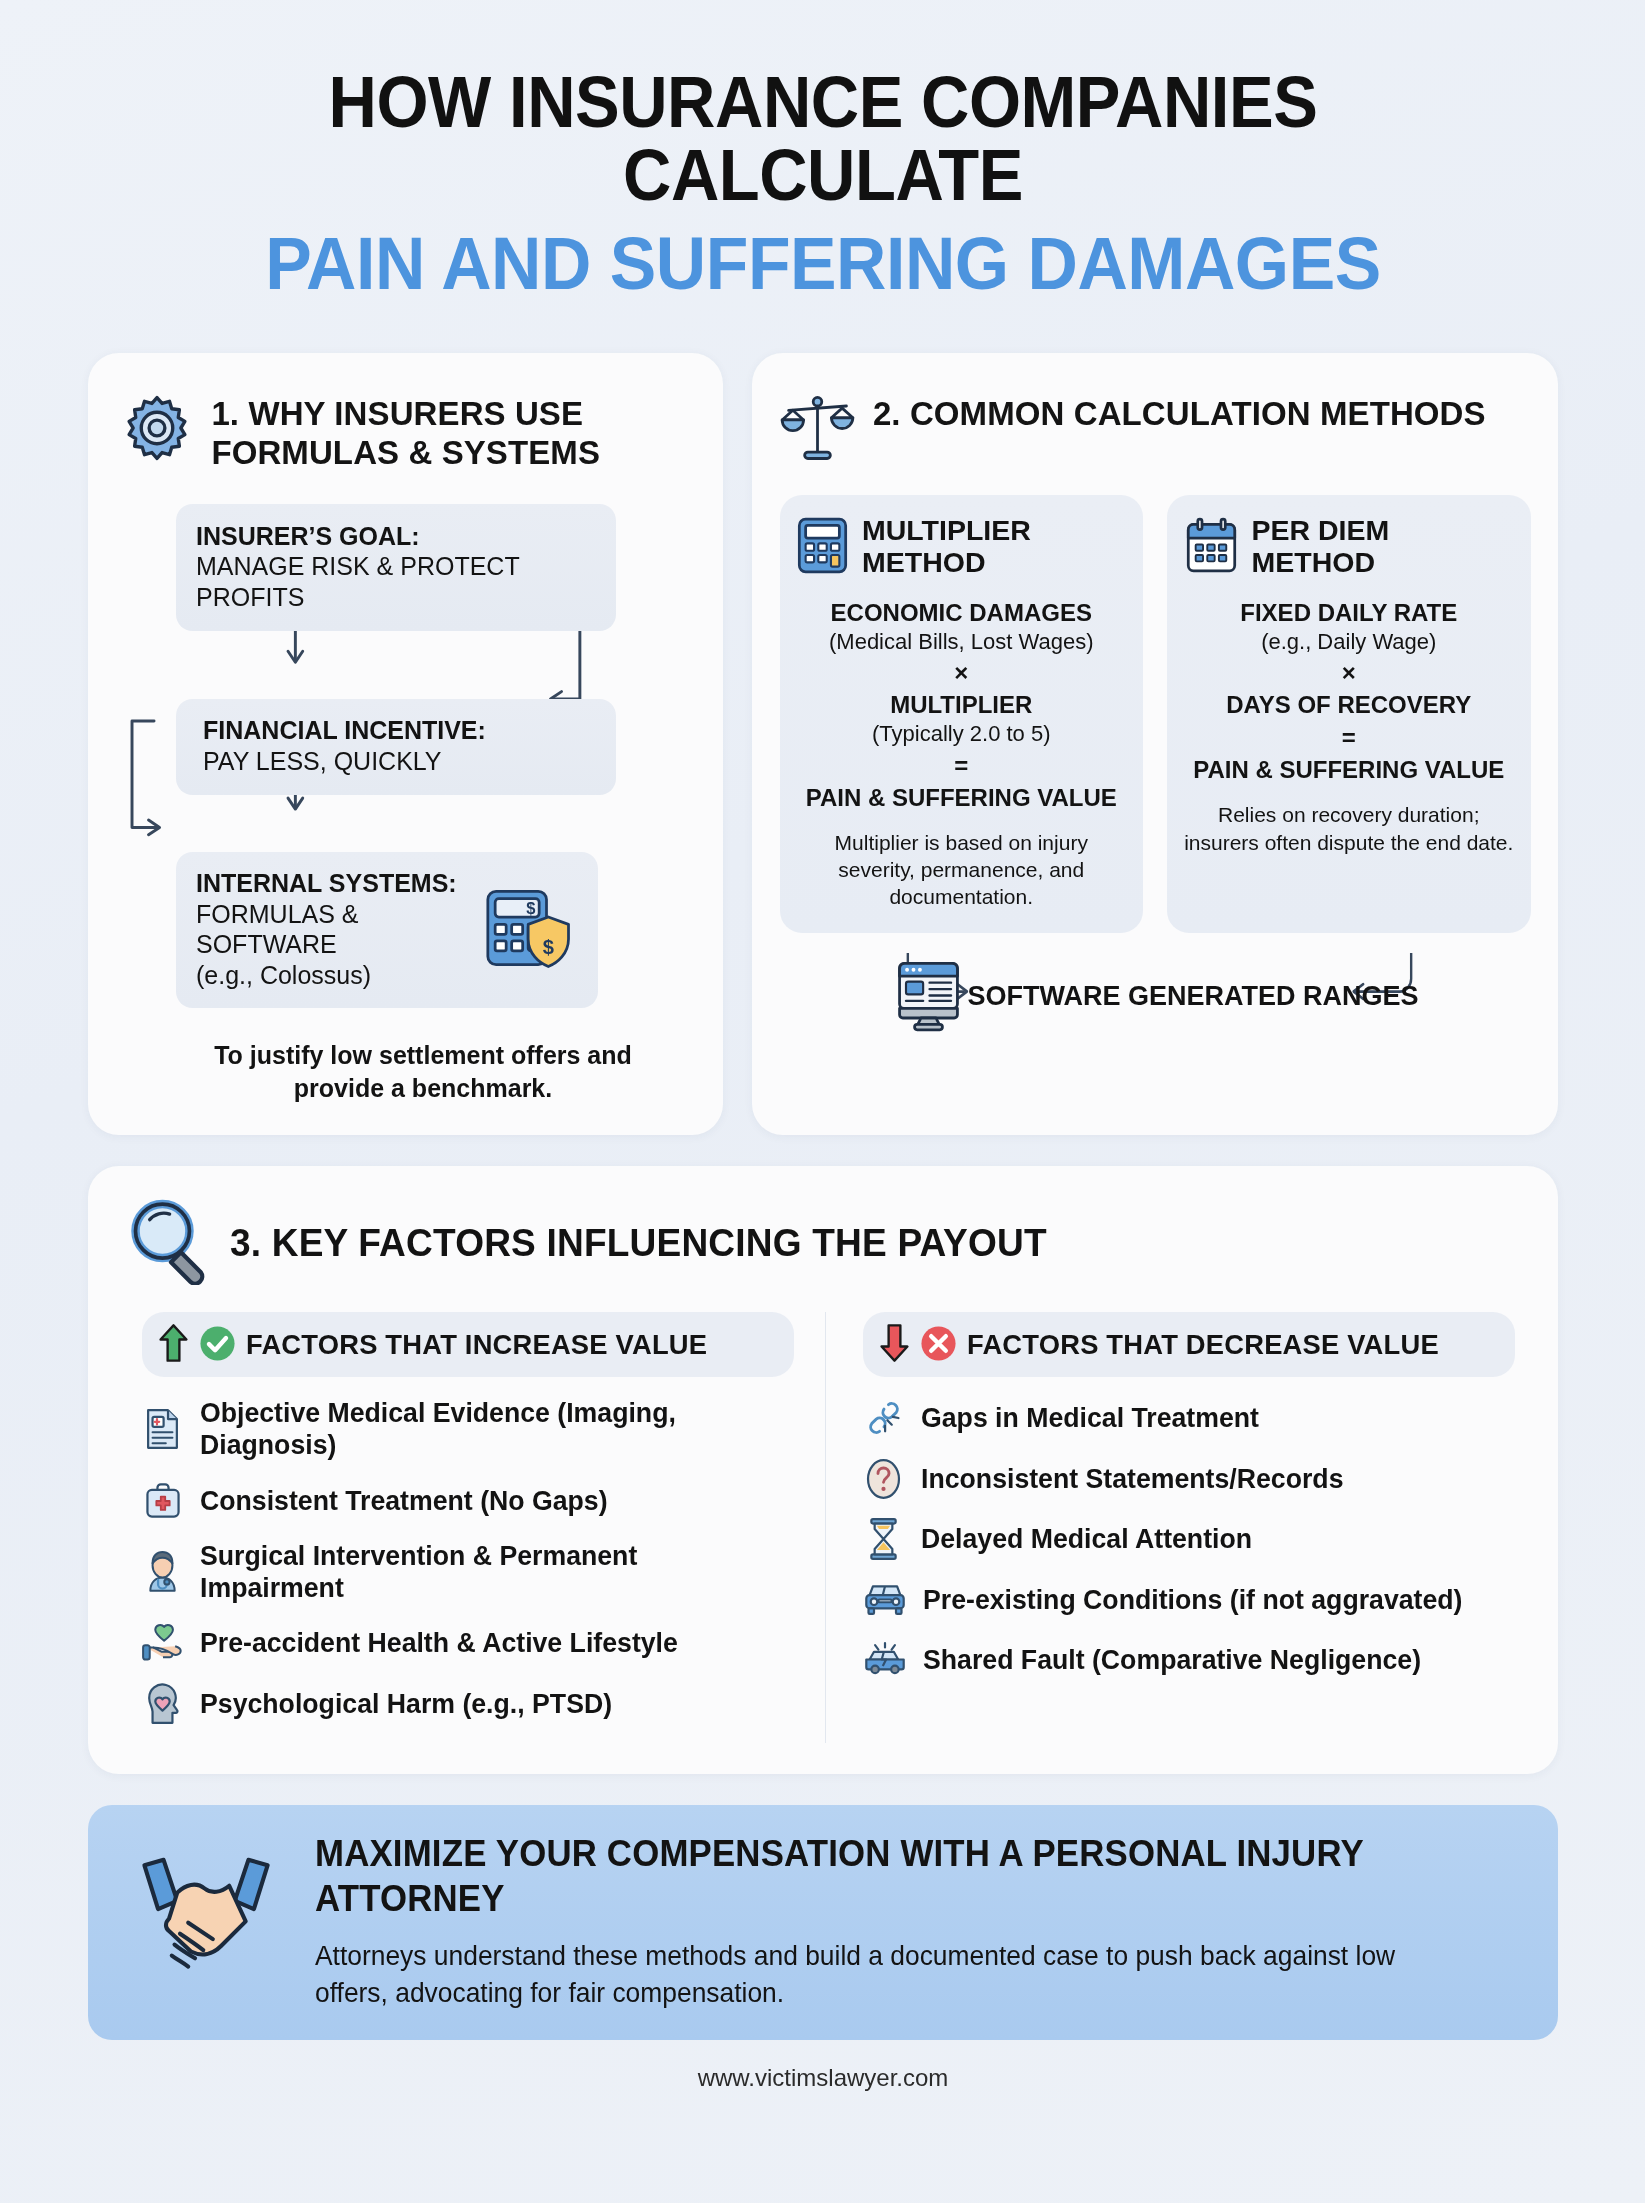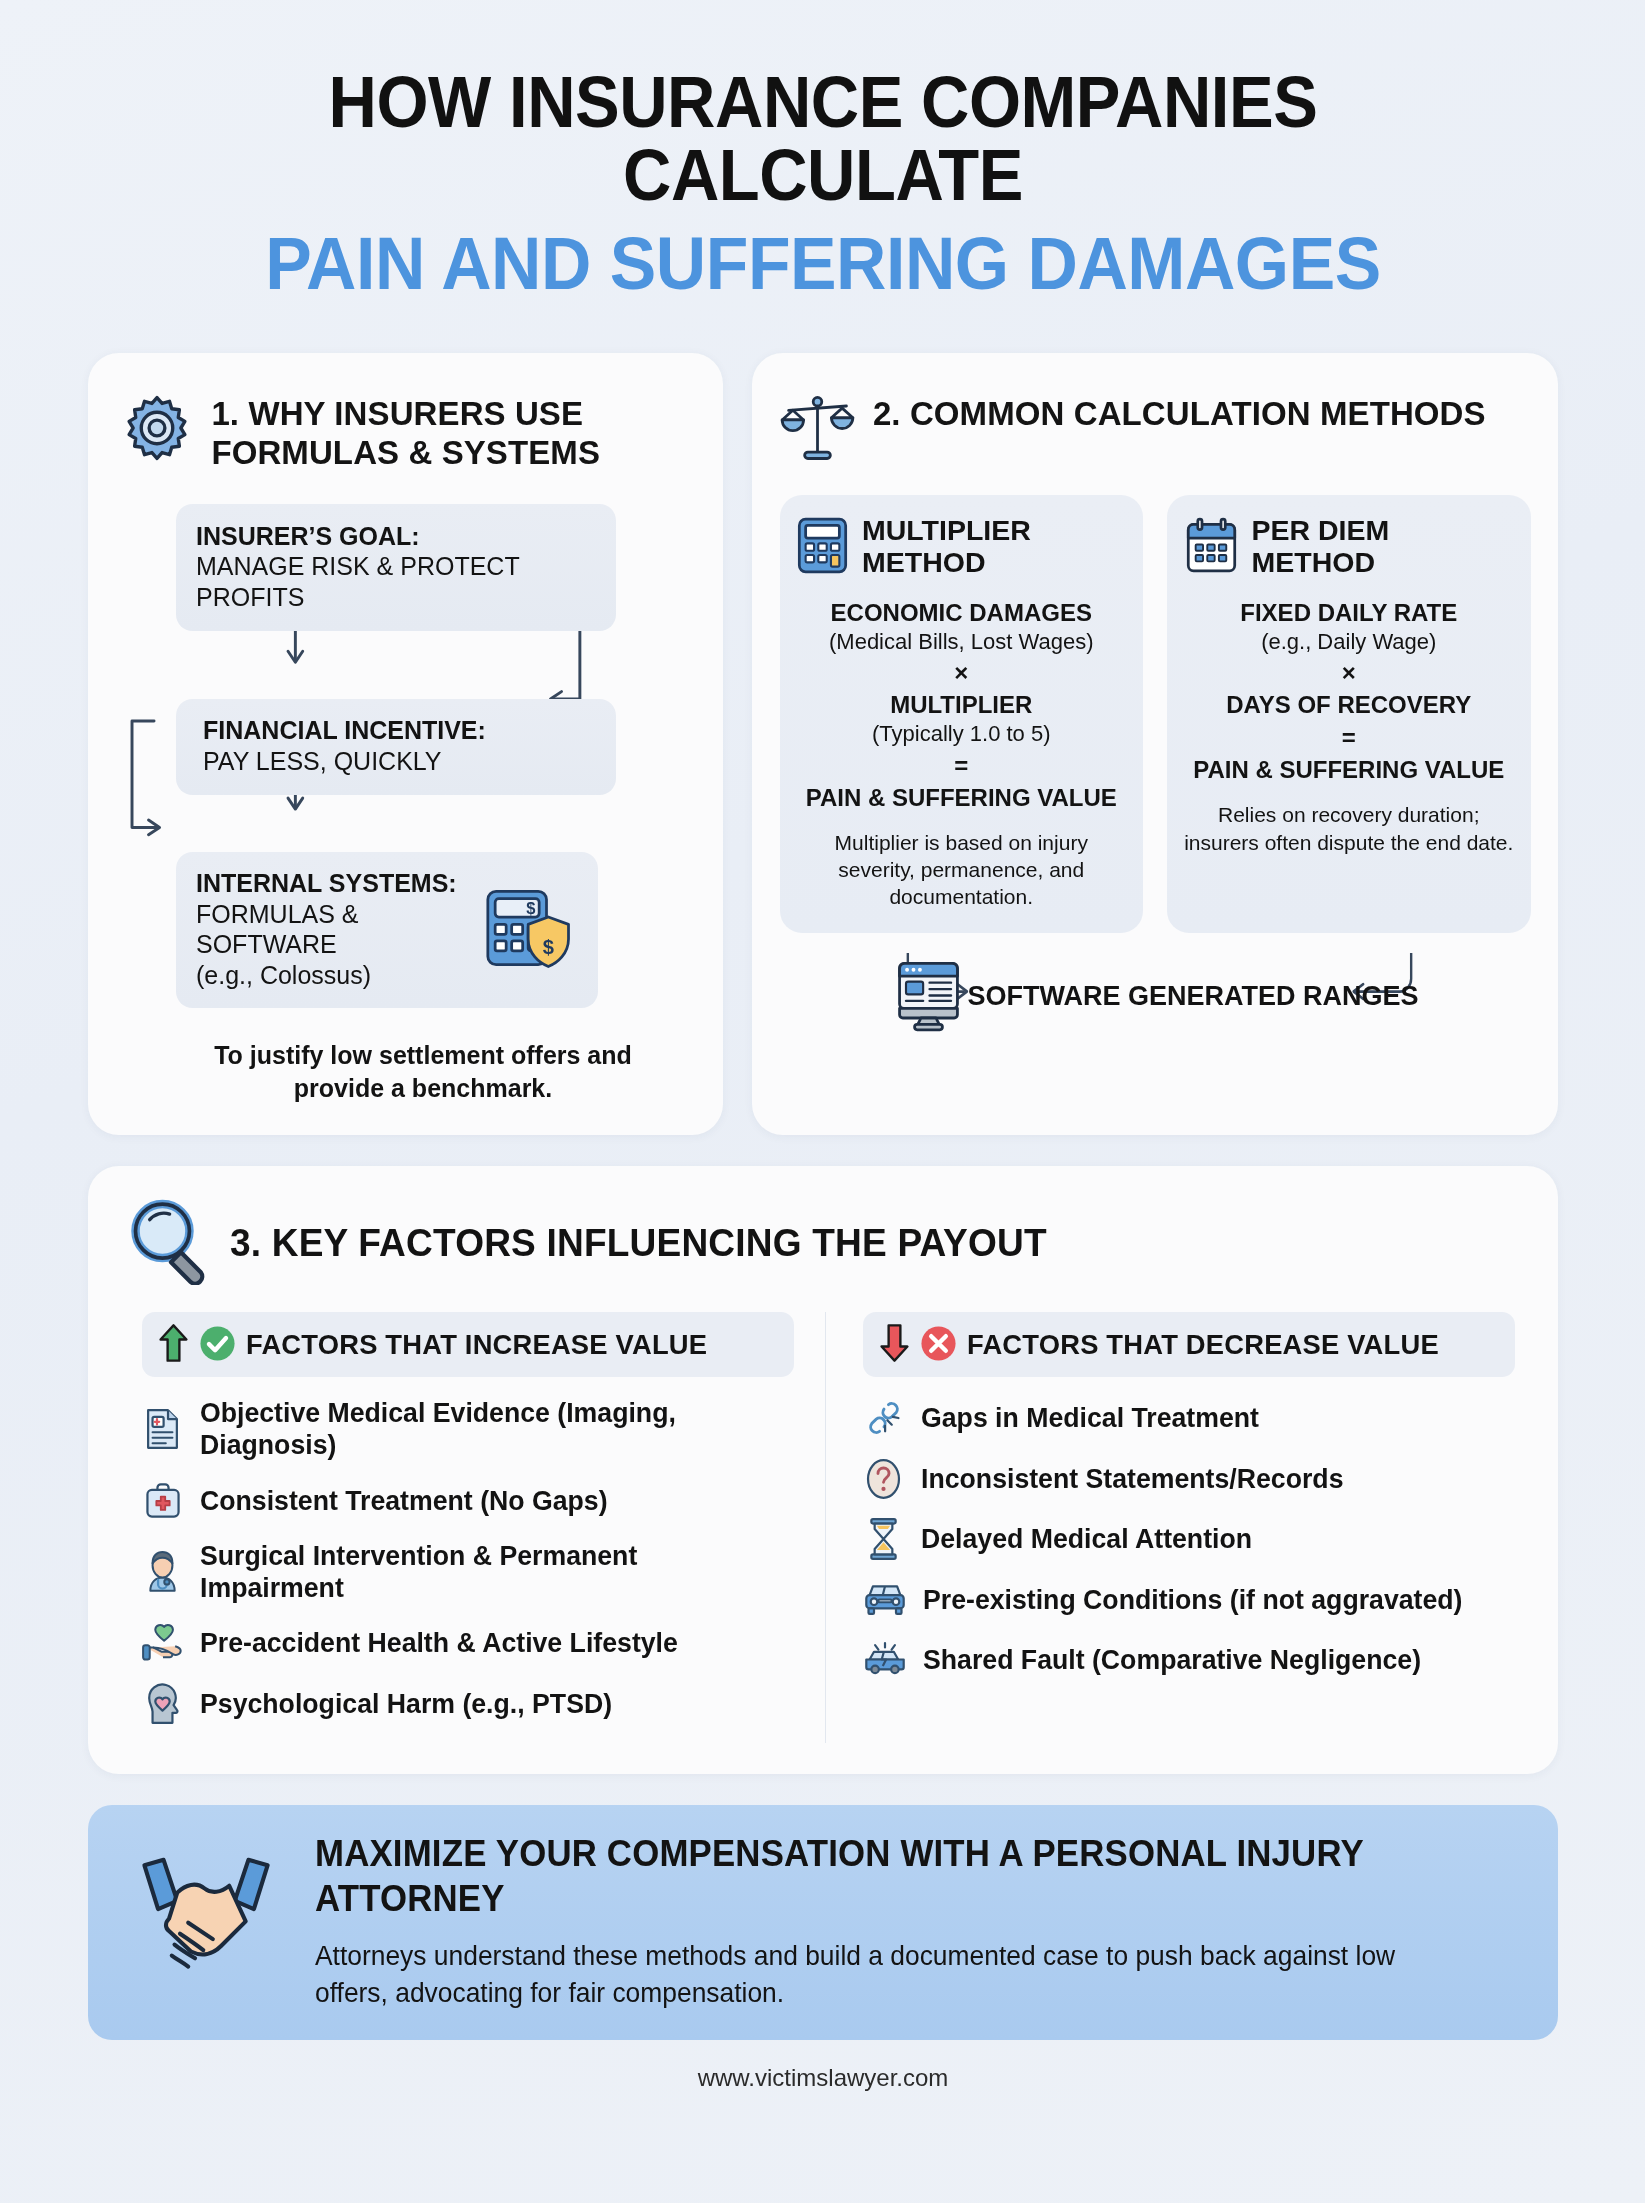--- a/index.html
+++ b/index.html
@@ -86,21 +86,21 @@
   .s3-title {
     font-family: "Liberation Sans Narrow", "Liberation Sans", sans-serif;
     font-size: 39px; font-weight: 700; letter-spacing: 0.2px;
     transform: scaleX(0.95); transform-origin: left center;
   }
   .cols { display: flex; margin-top: 24px; }
   .col { flex: 1; padding: 0 16.5px; }
   .col.left { border-right: 1.8px solid #e2e7ef; padding-right: 31px; }
   .col.right { padding-left: 37px; }
   .col-head {
-    background: #e9edf4; border-radius: 13px; padding: 11px 16.5px;
+    background: #e9edf4; border-radius: 22px; padding: 11px 16.5px;
     display: flex; align-items: center; gap: 9.2px;
   }
   .col-head-text {
     font-family: "Liberation Sans Narrow", "Liberation Sans", sans-serif;
     font-size: 28.5px; font-weight: 700; letter-spacing: 0.2px;
     transform: scaleX(0.96); transform-origin: left center;
   }
   .flist { margin-top: 20px; }
   .fitem { display: flex; align-items: center; gap: 16.5px; margin-bottom: 18.4px; }
   .fitem .ficon { flex: 0 0 42px; height: 42px; display: flex; align-items: center; justify-content: center; }
@@ -257,21 +257,21 @@
                 </g>
               </svg>
             </span>
             <div class="m-title">MULTIPLIER METHOD</div>
           </div>
           <div class="m-body">
             <div class="m-strong">ECONOMIC DAMAGES</div>
             <div class="m-sub">(Medical Bills, Lost Wages)</div>
             <div class="m-op">×</div>
             <div class="m-strong">MULTIPLIER</div>
-            <div class="m-sub">(Typically 1.0 to 5)</div>
+            <div class="m-sub">(Typically 2.0 to 5)</div>
             <div class="m-op">=</div>
             <div class="m-strong">PAIN &amp; SUFFERING VALUE</div>
             <div class="m-note">Multiplier is based on injury severity, permanence, and documentation.</div>
           </div>
         </div>
 
         <div class="method">
           <div class="m-head">
             <span>
               <svg width="55" height="57" viewBox="0 0 52 54">

